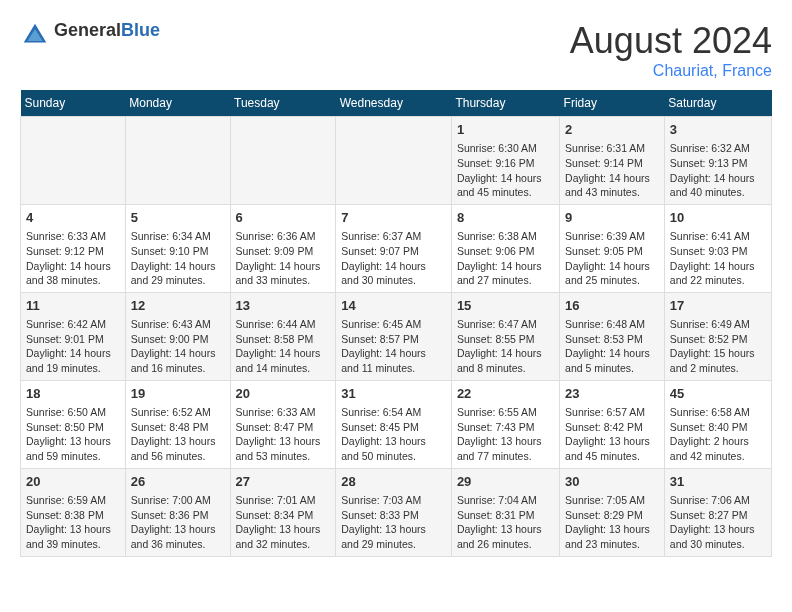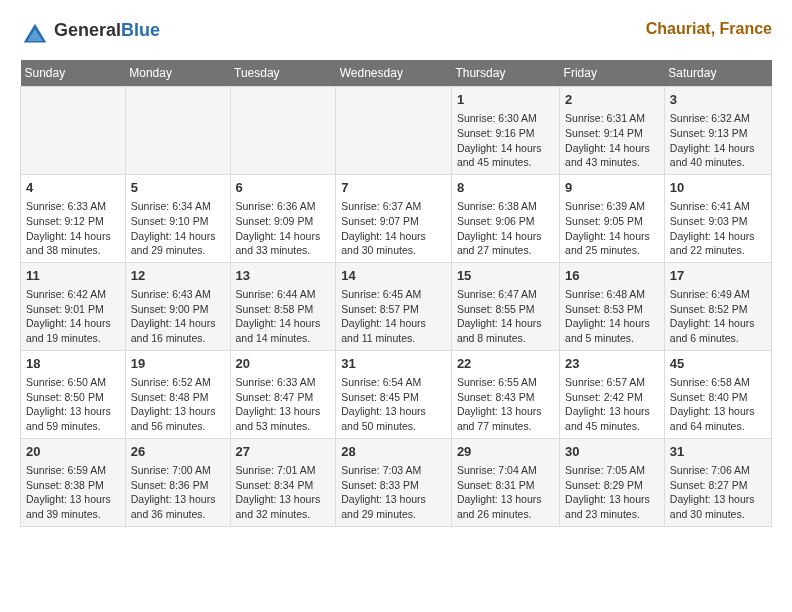--- a/index.html
+++ b/index.html
@@ -38,30 +38,30 @@
     .title-block {
       text-align: right;
     }
     .title-block h1 {
       font-size: 36px;
       font-weight: normal;
       color: #333;
     }
     .title-block h2 {
       font-size: 16px;
-      font-weight: bold;
-      color: #a16207;
+      font-weight: normal;
+      color: #3b82f6;
     }
     table {
       width: 100%;
       border-collapse: collapse;
       font-size: 11px;
     }
     thead tr {
-      background: #737373;
+      background: #0c4a6e;
       color: #fff;
     }
     thead th {
       padding: 6px 4px;
       text-align: left;
       font-weight: normal;
       font-size: 12px;
     }
     tbody tr {
       vertical-align: top;
@@ -99,20 +99,21 @@
   <div class="logo">
     <svg class="logo-icon" viewBox="0 0 40 40">
       <polygon points="20,5 35,30 5,30" fill="#2a6db5"></polygon>
       <polygon points="20,12 30,28 10,28" fill="#5a9fd4"></polygon>
     </svg>
     <div>
       <span class="logo-text-general">General</span><span class="logo-text-blue">Blue</span>
     </div>
   </div>
   <div class="title-block">
+    <h1>August 2024</h1>
     <h2>Chauriat, France</h2>
   </div>
 </div>
 
 <table>
   <thead>
     <tr>
     <th>Sunday</th>
         <th>Monday</th>
         <th>Tuesday</th>
@@ -225,21 +226,21 @@
         <td>
           <span class="day-num">16</span>
           <div>Sunrise: 6:48 AM</div>
           <div>Sunset: 8:53 PM</div>
           <div>Daylight: 14 hours and 5 minutes.</div>
         </td>
         <td>
           <span class="day-num">17</span>
           <div>Sunrise: 6:49 AM</div>
           <div>Sunset: 8:52 PM</div>
-          <div>Daylight: 14 hours and 6 minutes.</div>
+          <div>Daylight: 15 hours and 2 minutes.</div>
         </td>
       </tr>
       <tr>
         <td>
           <span class="day-num">18</span>
           <div>Sunrise: 6:50 AM</div>
           <div>Sunset: 8:50 PM</div>
           <div>Daylight: 13 hours and 59 minutes.</div>
         </td>
         <td>
@@ -256,34 +257,34 @@
         </td>
         <td>
           <span class="day-num">31</span>
           <div>Sunrise: 6:54 AM</div>
           <div>Sunset: 8:45 PM</div>
           <div>Daylight: 13 hours and 50 minutes.</div>
         </td>
         <td>
           <span class="day-num">22</span>
           <div>Sunrise: 6:55 AM</div>
-          <div>Sunset: 8:43 PM</div>
+          <div>Sunset: 7:43 PM</div>
           <div>Daylight: 13 hours and 77 minutes.</div>
         </td>
         <td>
           <span class="day-num">23</span>
           <div>Sunrise: 6:57 AM</div>
-          <div>Sunset: 2:42 PM</div>
+          <div>Sunset: 8:42 PM</div>
           <div>Daylight: 13 hours and 45 minutes.</div>
         </td>
         <td>
           <span class="day-num">45</span>
           <div>Sunrise: 6:58 AM</div>
           <div>Sunset: 8:40 PM</div>
-          <div>Daylight: 13 hours and 64 minutes.</div>
+          <div>Daylight: 2 hours and 42 minutes.</div>
         </td>
       </tr>
       <tr>
         <td>
           <span class="day-num">20</span>
           <div>Sunrise: 6:59 AM</div>
           <div>Sunset: 8:38 PM</div>
           <div>Daylight: 13 hours and 39 minutes.</div>
         </td>
         <td>

